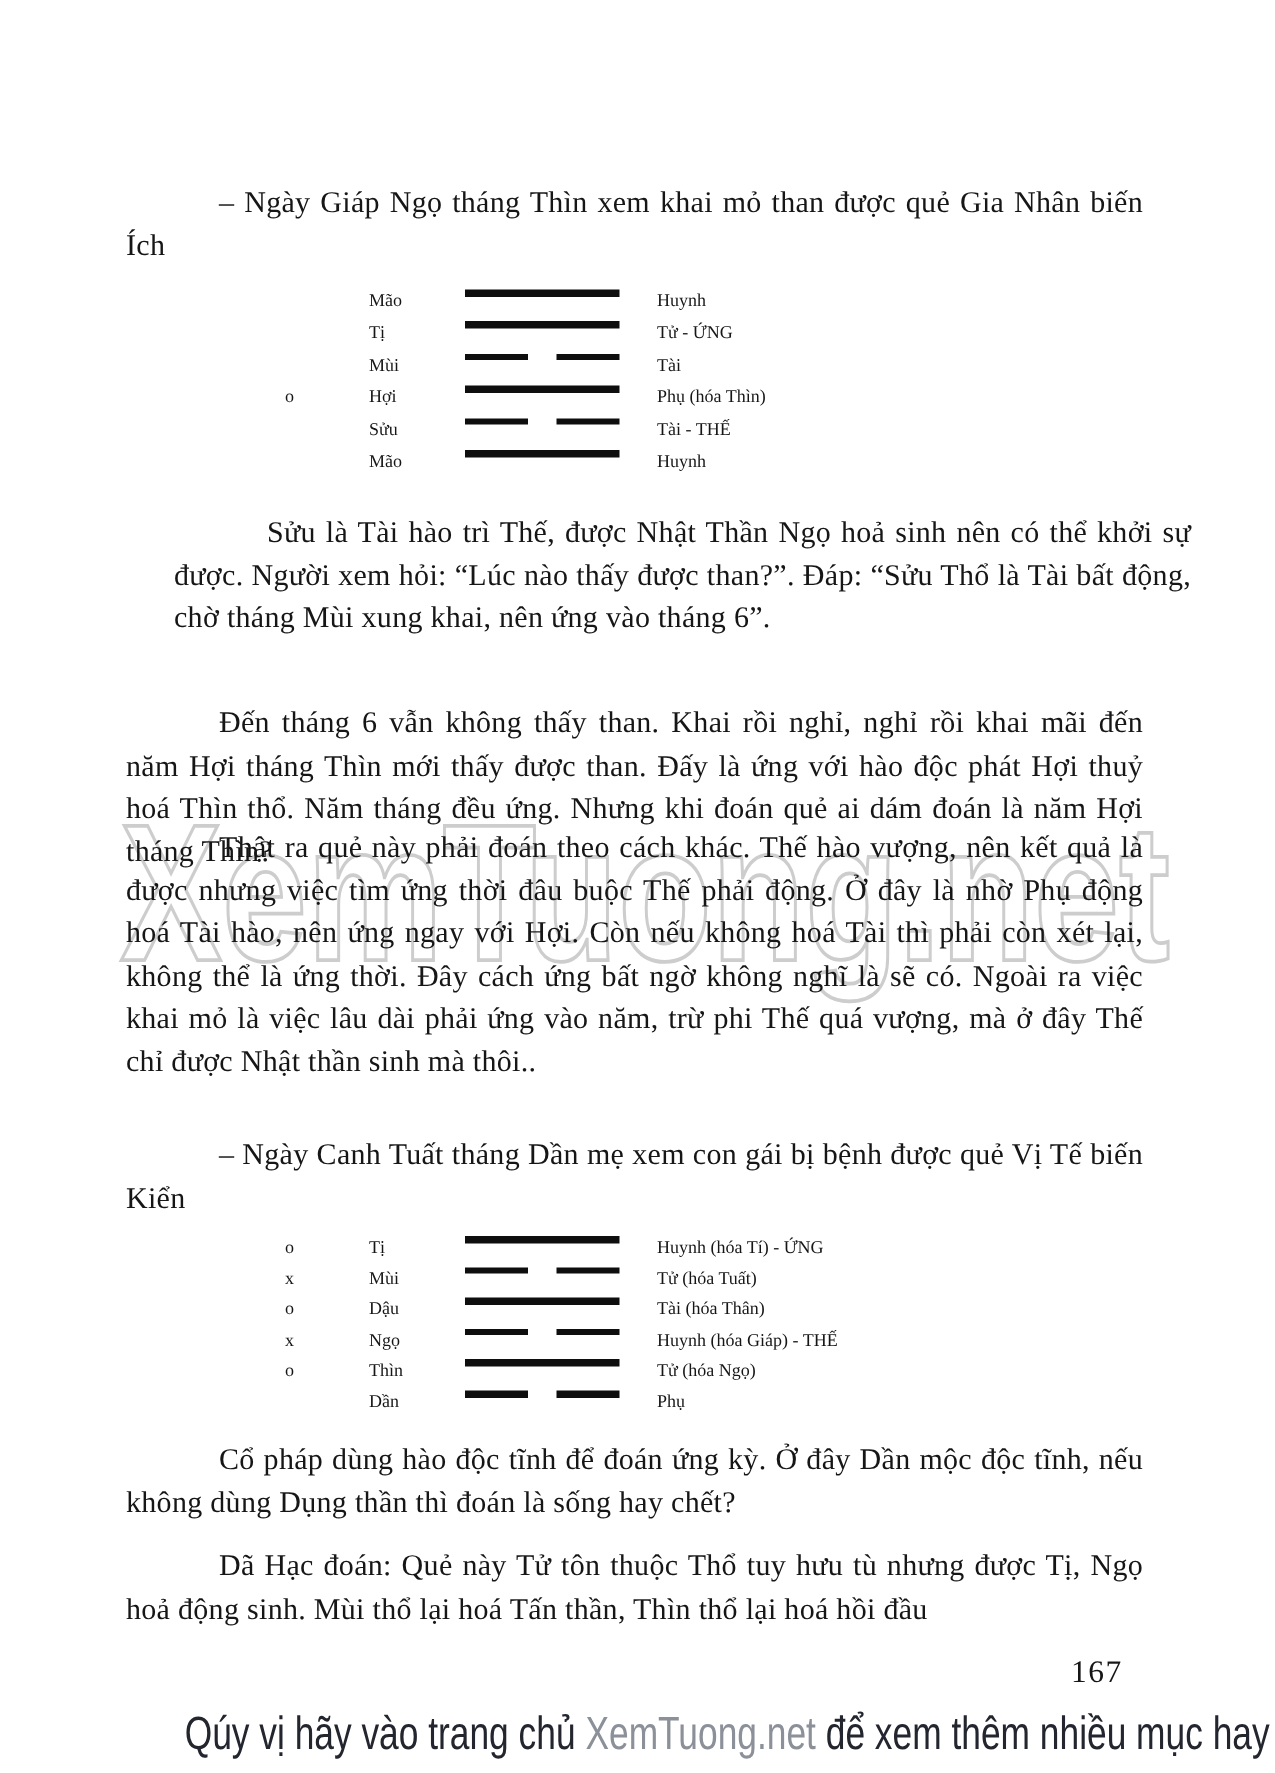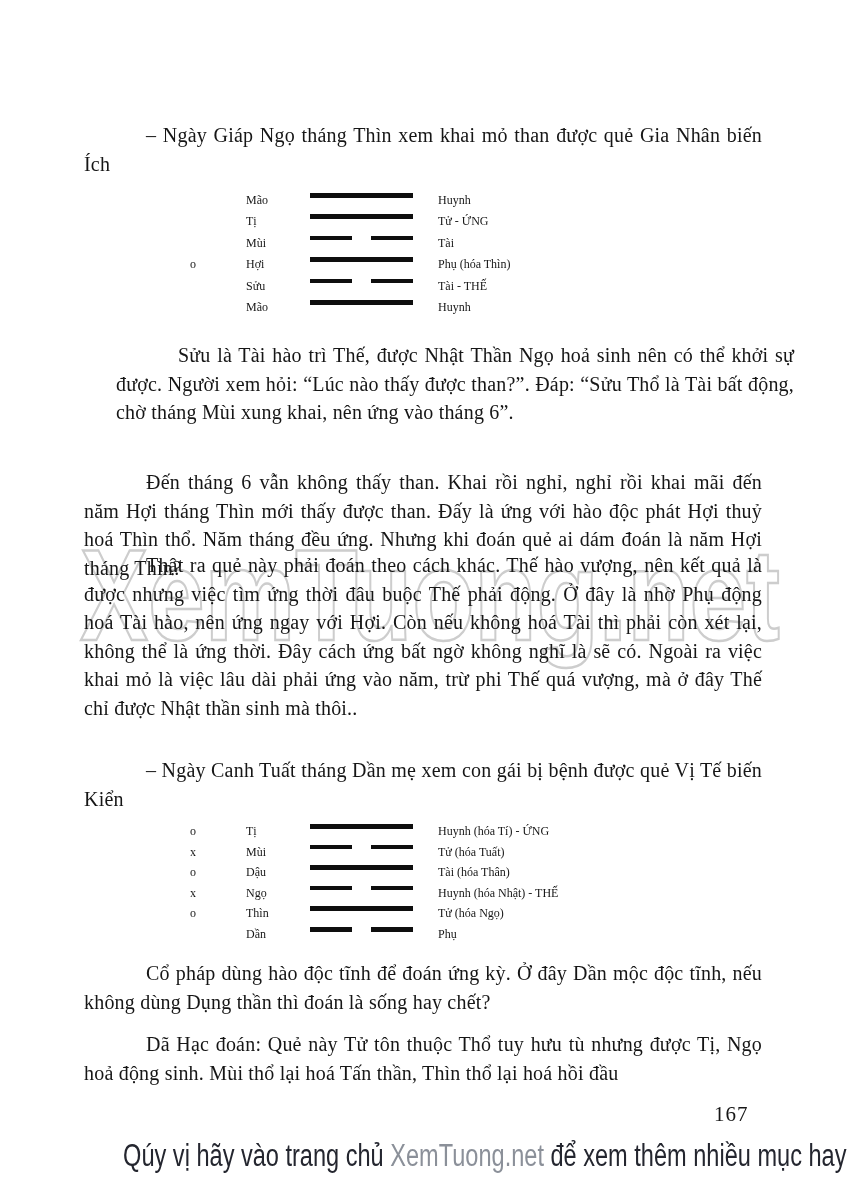--- a/index.html
+++ b/index.html
@@ -153,21 +153,21 @@
           </span>
         <span class="col-label"><span>Tài (hóa Thân)</span><b></b></span>
       </div>
       <div class="hex-row">
         <span class="col-marker">x</span>
         <span class="col-branch">Ngọ</span>
         <span class="col-line" data-line="broken">
             <span class="seg seg1"></span>
             <span class="seg seg2"></span>
           </span>
-        <span class="col-label"><span>Huynh (hóa Nhật) - </span><b>THẾ</b></span>
+        <span class="col-label"><span>Huynh (hóa Giáp) - </span><b>THẾ</b></span>
       </div>
       <div class="hex-row">
         <span class="col-marker">o</span>
         <span class="col-branch">Thìn</span>
         <span class="col-line" data-line="solid">
             <span class="seg seg1"></span>
           </span>
         <span class="col-label"><span>Tử (hóa Ngọ)</span><b></b></span>
       </div>
       <div class="hex-row">

